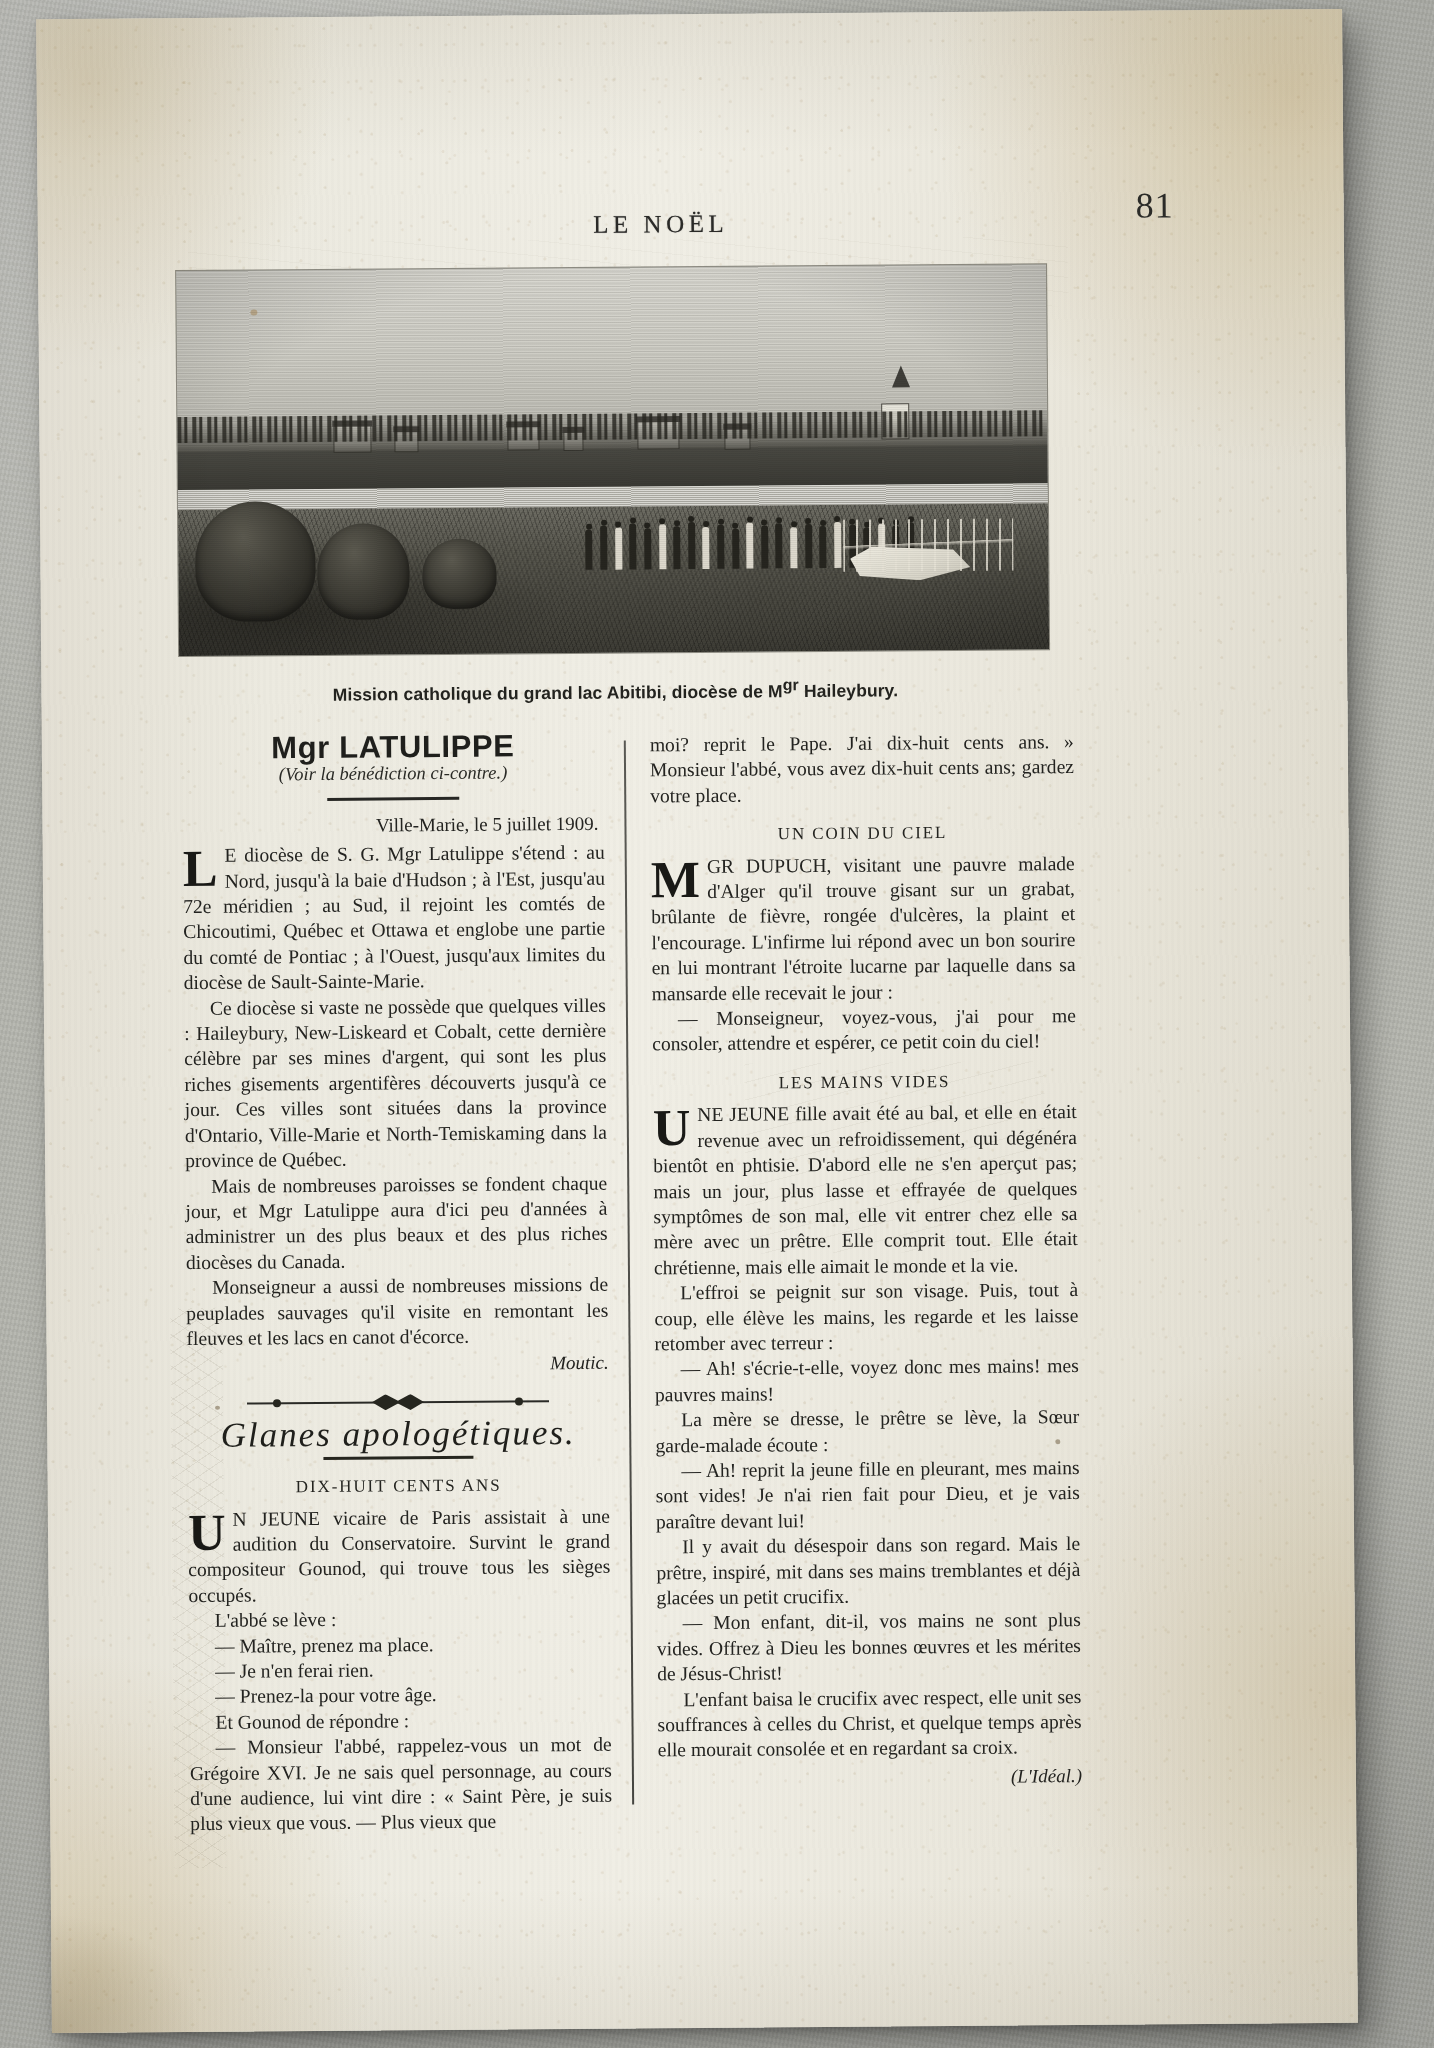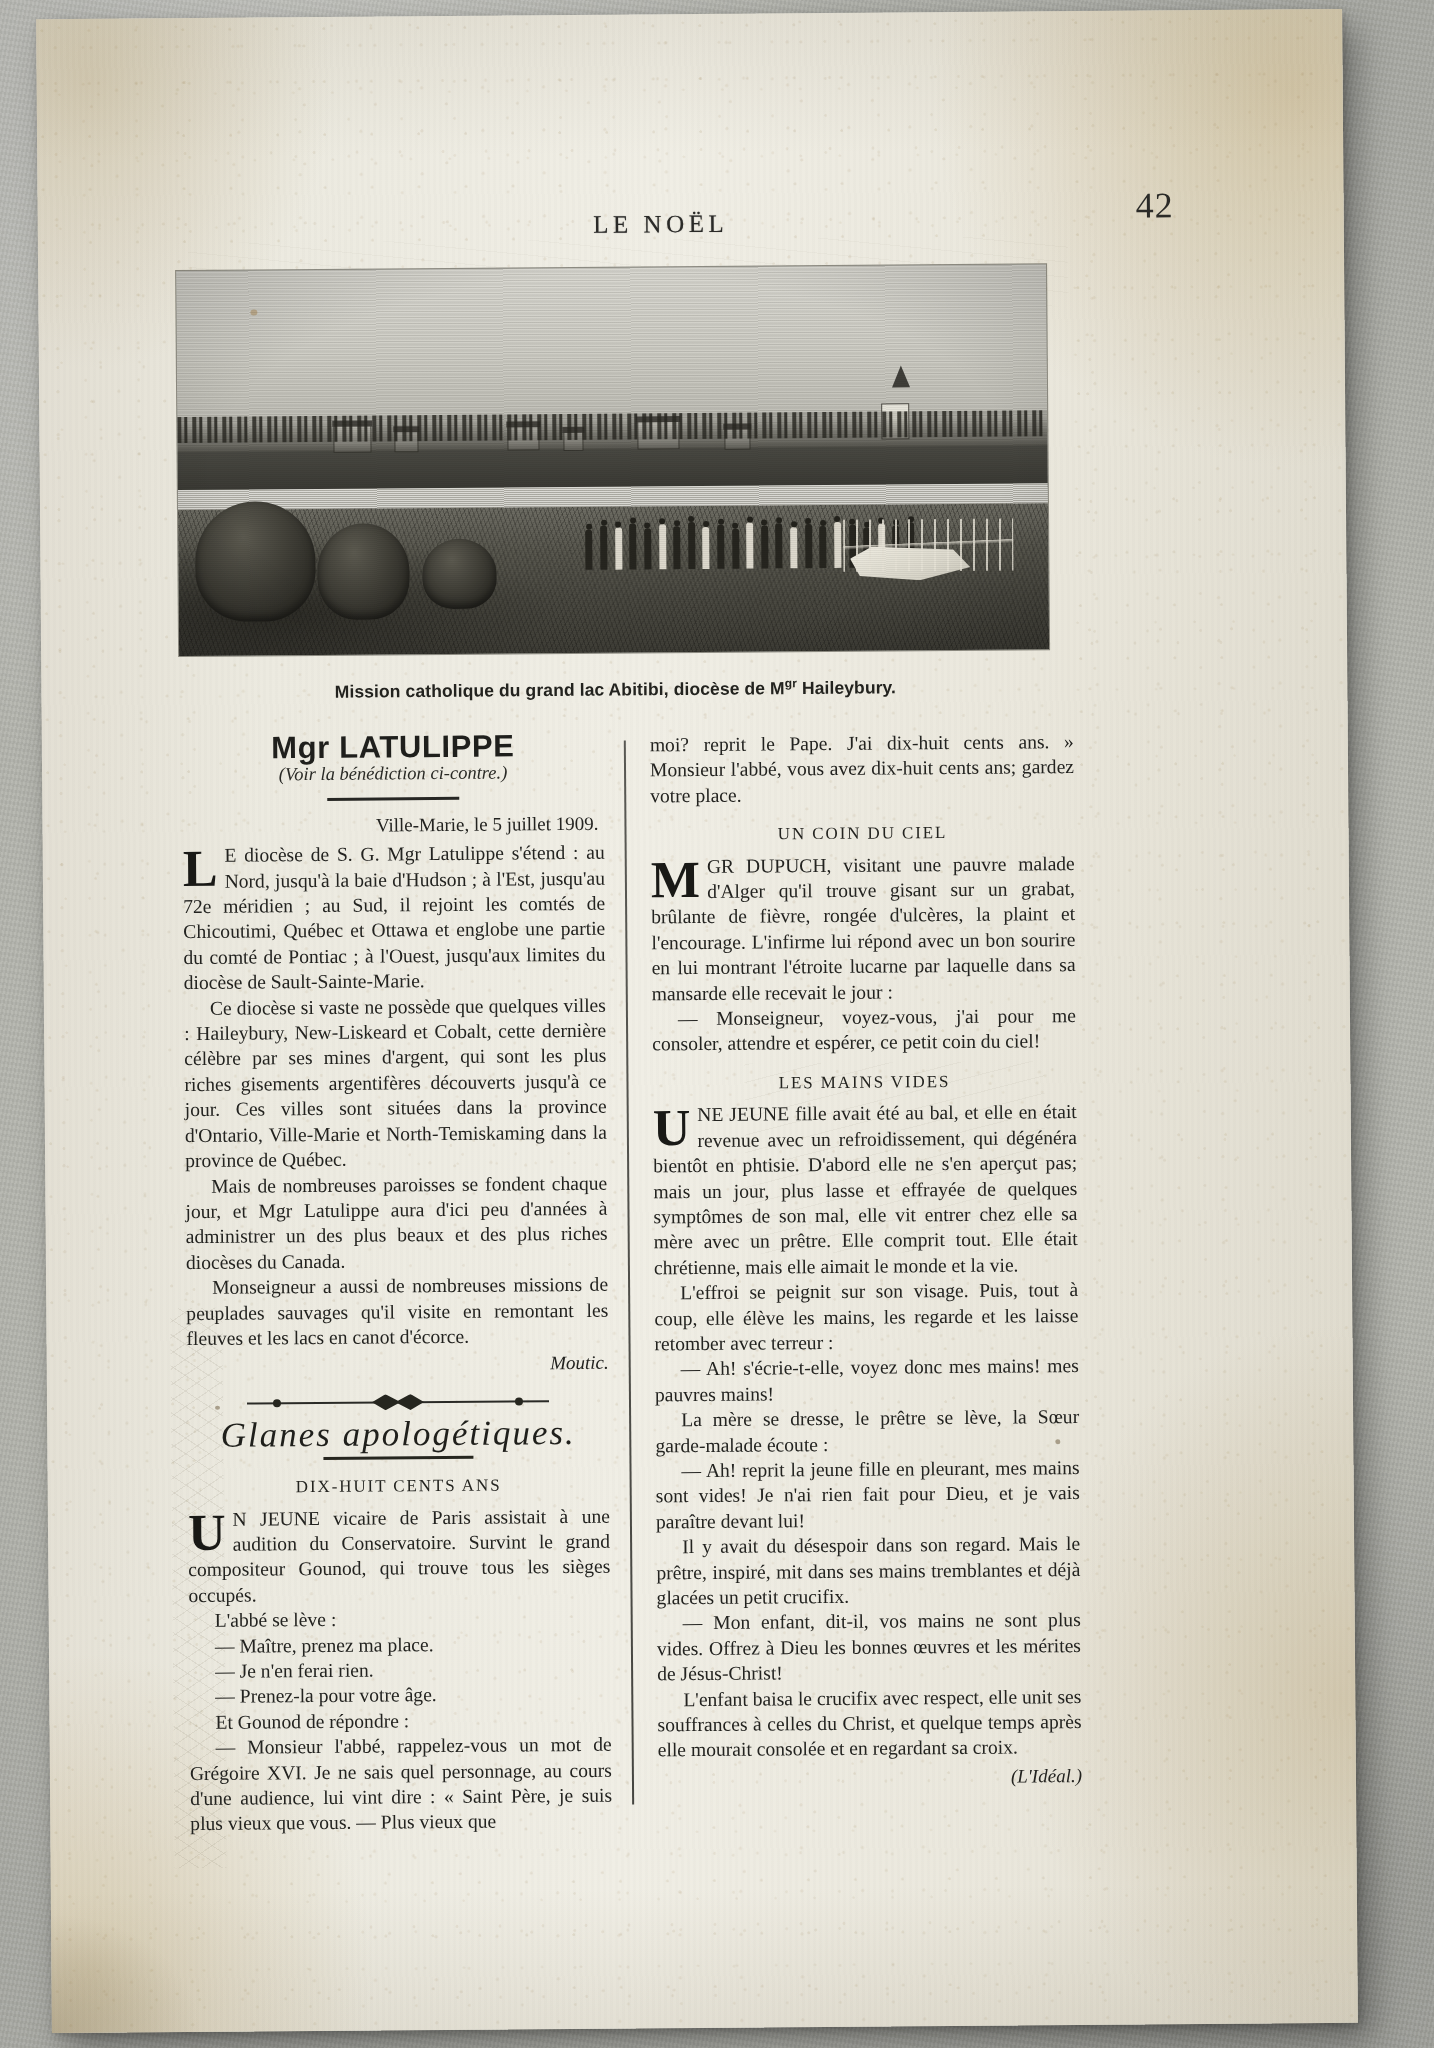--- a/index.html
+++ b/index.html
@@ -214,21 +214,21 @@
       repeating-linear-gradient(0deg, rgba(0,0,0,.05) 0 1px, transparent 1px 2px);
   }
 
   #caption {
     position:absolute; left:138px; top:663px; width:872px;
     text-align:center;
     font-family:"Liberation Sans", sans-serif;
     font-weight:bold; font-size:17.5px; color:#23231f;
     letter-spacing:.1px;
   }
-  #caption sup { font-size:12px; }
+  #caption sup { font-size:16px; }
 
   
   .col {
     position:absolute; top:718px;
     font-size:19.6px; line-height:25.4px; color:#232320;
     text-align:justify; text-justify:inter-word;
     hyphens:manual;
   }
   #colL { left:140px; width:422px; }
   #colR { left:608px; width:424px; }
@@ -326,21 +326,21 @@
   <div id="paper"></div>
 
   <div class="ghost" id="ghostTop"></div>
   <div class="ghost" id="ghostL"></div>
   <div class="ghost" id="ghostR"></div>
 
   <div id="content">
 
     <div id="runhead">
       <div class="runhead-title">LE NOËL</div>
-      <div class="runhead-folio">42</div>
+      <div class="runhead-folio">81</div>
     </div>
 
     <div id="plate">
       <div class="sky"></div>
 
       <div class="bldg" style="left:18%;  top:40.5%; width:36px; height:26px;"></div>
       <div class="bldg" style="left:25%;  top:42%;   width:22px; height:20px;"></div>
       <div class="bldg" style="left:38%;  top:41%;   width:30px; height:23px;"></div>
       <div class="bldg" style="left:44.5%;top:42.5%; width:18px; height:18px;"></div>
       <div class="bldg" style="left:53%;  top:40%;   width:40px; height:27px;"></div>

